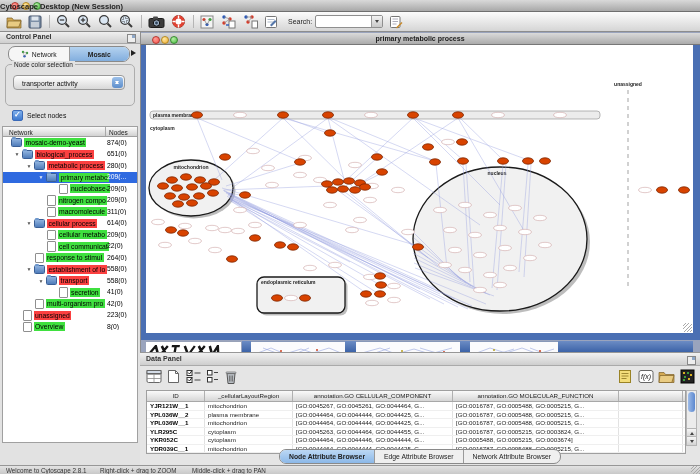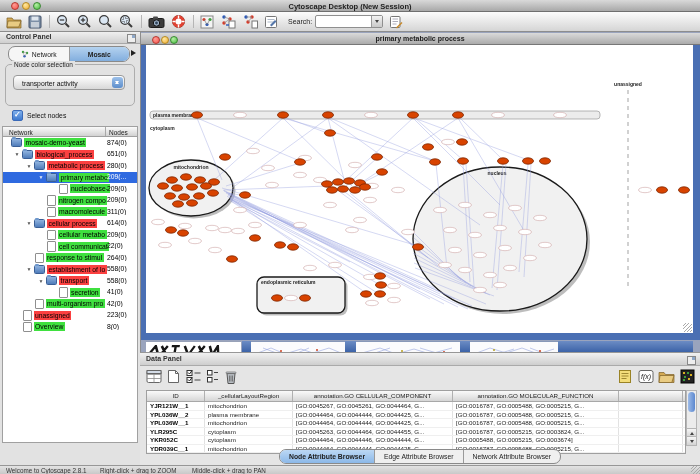--- a/index.html
+++ b/index.html
@@ -5,21 +5,21 @@
   html,body{margin:0;padding:0;background:#888;}
   .app{position:relative;width:700px;height:474px;overflow:hidden;background:#c9ccd4;
        font-family:"Liberation Sans",sans-serif;-webkit-font-smoothing:antialiased;}
   
   .mac-titlebar{position:absolute;left:0;top:0;width:700px;height:11px;
     background:linear-gradient(#d9d9d9,#a8a8a8);border-bottom:1px solid #6f6f6f;z-index:30;}
   .traffic{position:absolute;top:2.2px;width:6px;height:6px;border-radius:50%;}
   .t-red{left:11px;background:radial-gradient(circle at 35% 30%,#ff9d96,#f5534a);border:.5px solid #b5372f;}
   .t-yellow{left:22px;background:radial-gradient(circle at 35% 30%,#ffe9a0,#f0ad34);border:.5px solid #b58a22;}
   .t-green{left:33px;background:radial-gradient(circle at 35% 30%,#b8f0a8,#43bb3a);border:.5px solid #3a8a33;}
-  .mac-title{position:absolute;left:0;top:1.6px;width:100%;text-align:center;font-size:7.5px;font-weight:bold;color:#1d1d1d;}
+  .mac-title{position:absolute;left:0;top:1.6px;width:100%;text-align:left;font-size:7.5px;font-weight:bold;color:#1d1d1d;}
   
   .toolbar{position:absolute;left:0;top:12px;width:700px;height:19px;
     background:linear-gradient(#fcfcfc,#d5d5d5);border-bottom:1px solid #8d8d8d;display:flex;align-items:center;z-index:29;}
   .tbi{flex:none;margin-left:6px;}
   .tb-sep{flex:none;width:1px;height:13px;background:#b5b5b5;margin-left:7px;}
   .search-label{flex:none;font-size:7px;color:#222;margin-left:10px;}
   .search-box{flex:none;position:relative;width:66px;height:11px;margin-left:3px;background:#fff;border:1px solid #8f8f8f;border-radius:2px;}
   .search-arrow{position:absolute;right:0;top:0;width:10px;height:11px;background:linear-gradient(#f2f2f2,#c9c9c9);border-left:1px solid #9a9a9a;}
   .search-arrow:after{content:"";position:absolute;left:2.5px;top:4px;border:2.5px solid transparent;border-top:3.5px solid #444;}
   .search-input{position:absolute;left:0;top:0;width:54px;height:9px;border:0;outline:0;font-size:6.5px;padding:0 2px;background:transparent;}

